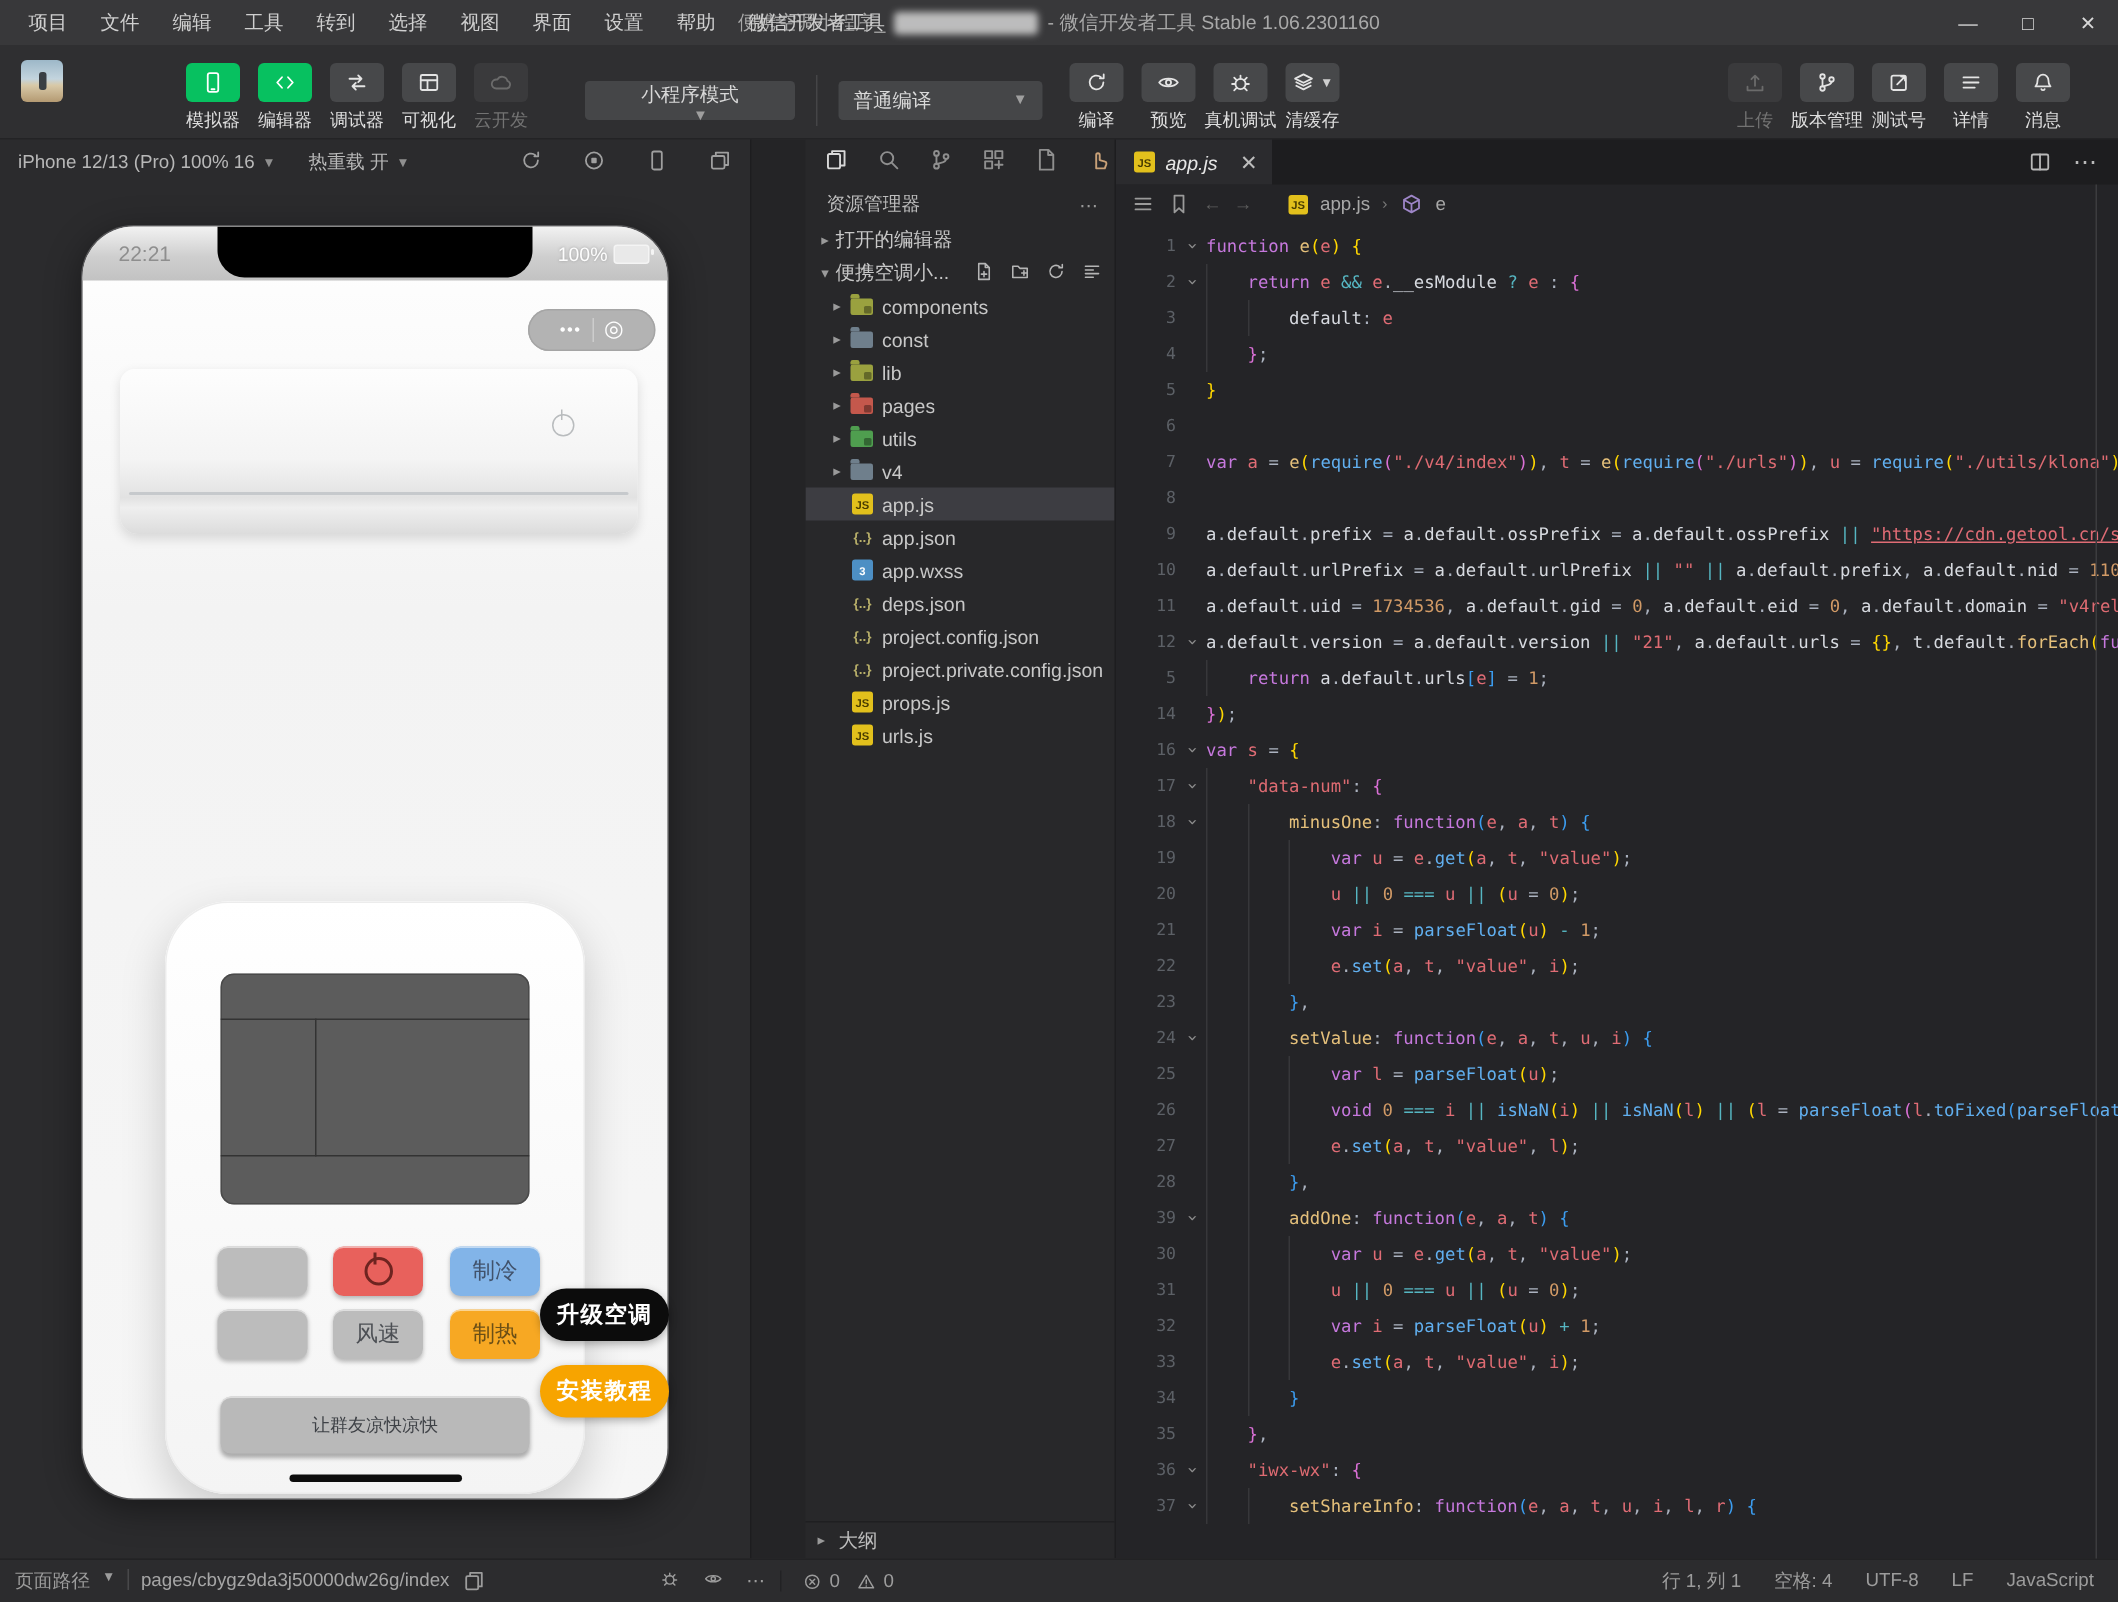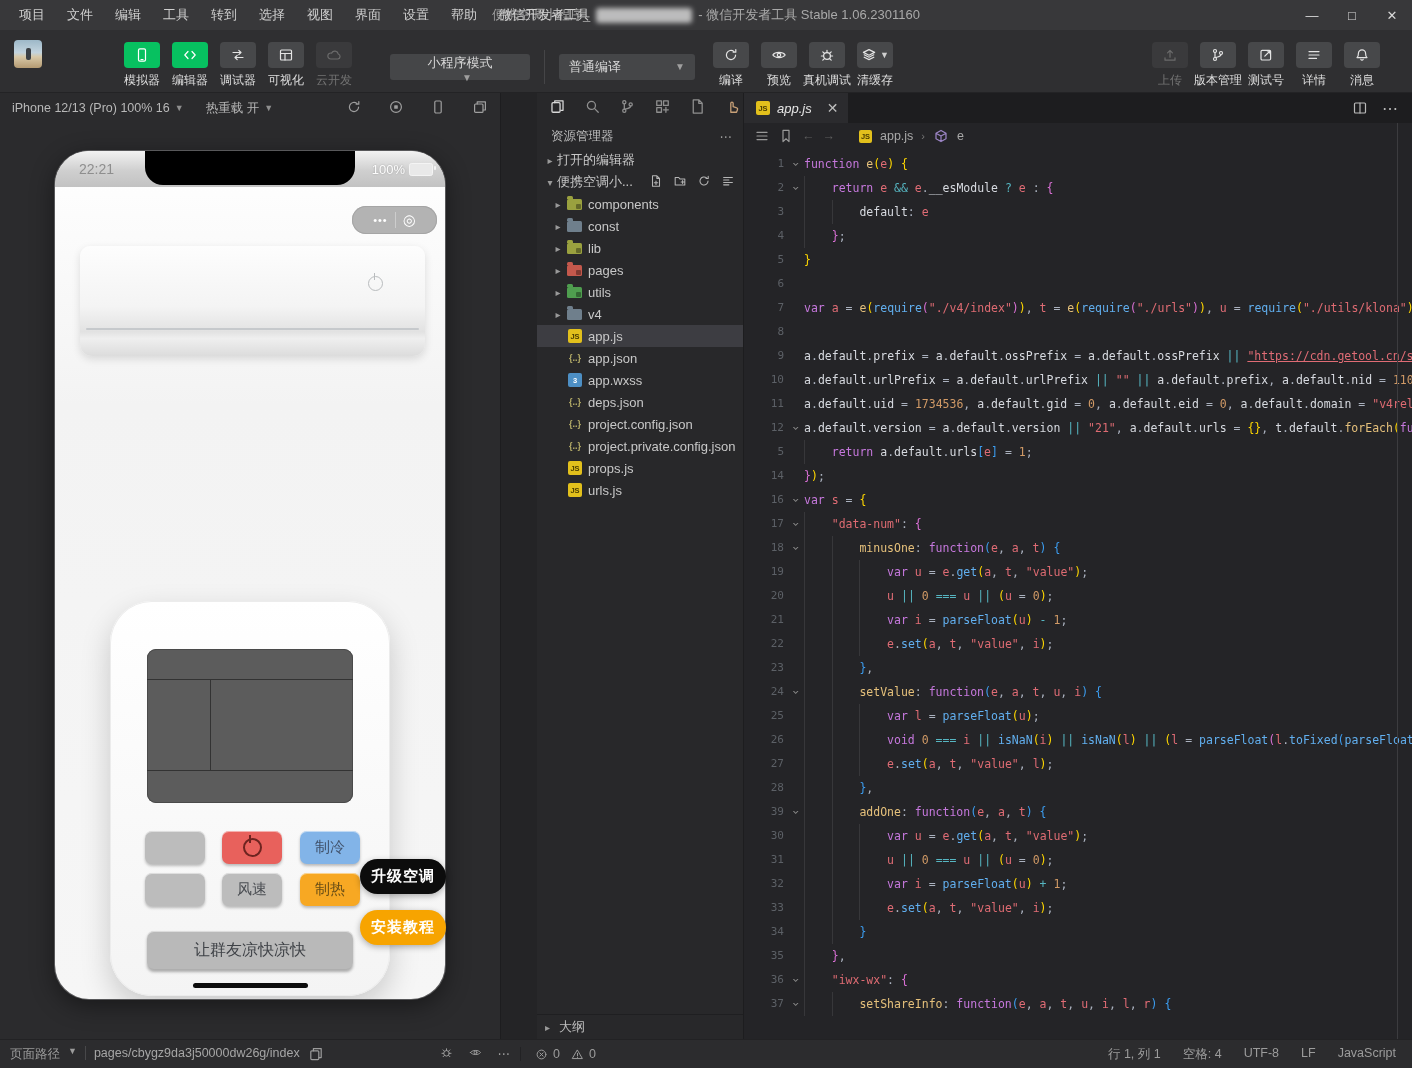--- a/index.html
+++ b/index.html
@@ -77,21 +77,21 @@
   #rc-screen .h1{position:absolute;left:0;right:0;top:30px;height:1px;background:#333;}
   #rc-screen .h2{position:absolute;left:0;right:0;bottom:32px;height:1px;background:#333;}
   #rc-screen .v1{position:absolute;left:63px;top:30px;bottom:32px;width:1px;background:#333;}
   .rc-btn{position:absolute;width:60px;height:33px;border-radius:7px;background:#bcbcbc;
           box-shadow:0 2px 3px rgba(0,0,0,.25), inset 0 1px 0 rgba(255,255,255,.5);
           display:flex;align-items:center;justify-content:center;font-size:15px;color:#4c4f54;}
   .pwr-glyph{width:15px;height:15px;border:2px solid #6e2420;border-radius:50%;position:relative;display:inline-block;}
   .pwr-glyph::after{content:"";position:absolute;left:4.6px;top:-5px;width:2px;height:8px;background:#6e2420;}
   #rc-wide{position:absolute;left:37px;top:330px;width:206px;height:38px;border-radius:7px;background:#b9b9b9;
            box-shadow:0 2.5px 3px rgba(0,0,0,.3), inset 0 1px 0 rgba(255,255,255,.5);
-           display:flex;align-items:center;justify-content:center;font-size:16px;color:#3f4247;}
+           display:flex;align-items:center;justify-content:center;font-size:12px;color:#3f4247;}
   #home-bar{position:absolute;left:138px;top:832px;width:115px;height:5px;border-radius:3px;background:#0d0d0d;}
   .float-pill{position:absolute;height:35px;border-radius:18px;display:flex;align-items:center;justify-content:center;
               font-size:15px;font-weight:bold;letter-spacing:1px;box-shadow:0 2px 6px rgba(0,0,0,.3);}
 
   
   #explorer{width:206px;flex:0 0 auto;background:#28282a;border-right:1px solid #1d1d1f;display:flex;flex-direction:column;font-size:13px;color:#c8c8c8;min-height:0;margin-left:36px;}
   #activity-row{height:30px;display:flex;align-items:center;gap:17px;padding:0 0 0 12px;color:#8f8f8f;flex:0 0 auto;}
   #activity-row .act{width:18px;}
   #explorer-header{height:26px;display:flex;align-items:center;padding:0 10px 0 14px;color:#bdbdbd;font-size:12.5px;flex:0 0 auto;}
   #explorer-header .more{margin-left:auto;color:#9a9a9a;letter-spacing:1px;}

